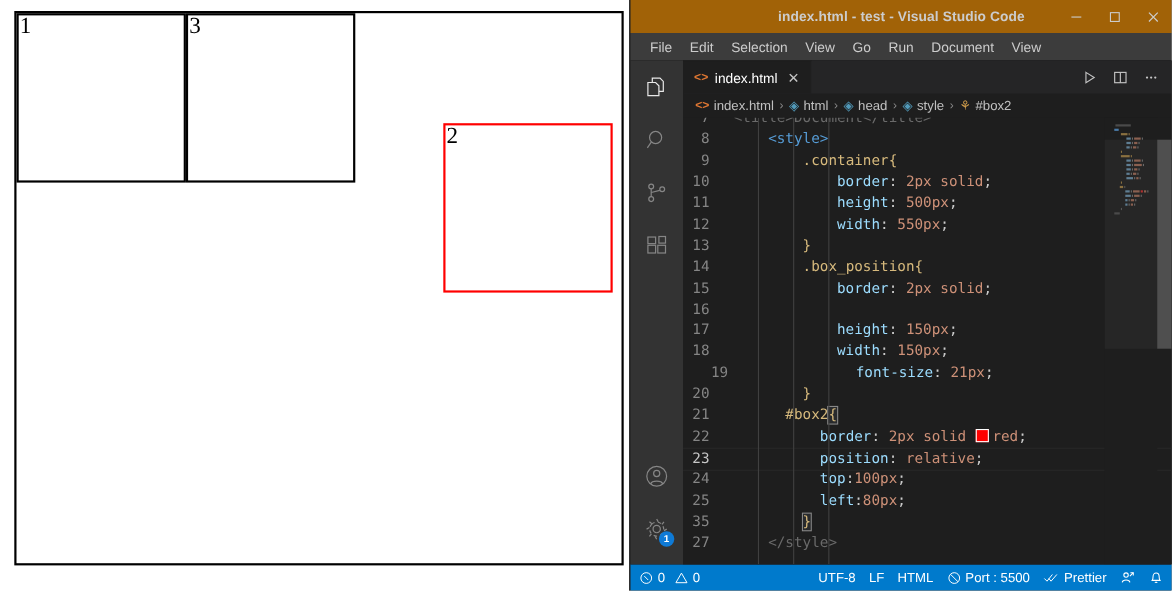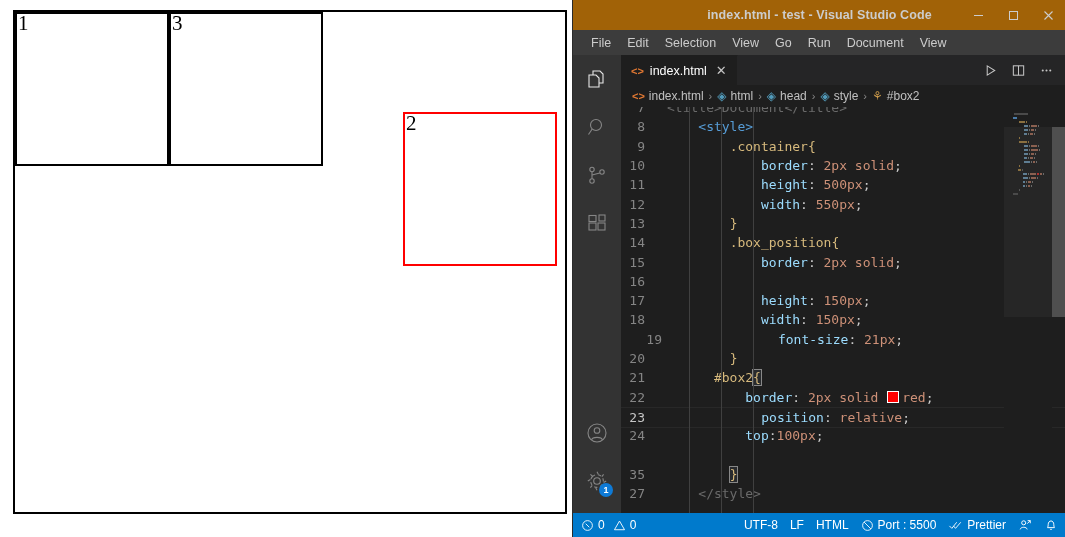--- a/index.html
+++ b/index.html
@@ -225,21 +225,20 @@
     height: 19.3px;
     display: flex;
     align-items: center;
     font-family: "DejaVu Sans Mono", monospace;
     font-size: 13px;
     white-space: pre;
   }
   .code-line.current {
     border-top: 1px solid #282828;
     border-bottom: 1px solid #282828;
-    gap: 16px;
   }
   .lnum {
     width: 46px;
     flex: 0 0 46px;
     text-align: right;
     padding-right: 22px;
     box-sizing: border-box;
     color: #858585;
     font-size: 13px;
     font-family: "DejaVu Sans Mono", monospace;
@@ -499,20 +498,21 @@
               <div class="code-line" style="position: absolute; left: 0px; right: 0px; top: 145.4px;"><span class="lnum">15</span><span class="ltext"><span class="t-white">            </span><span class="t-prop">border</span><span class="t-colon">: </span><span class="t-val">2px solid</span><span class="t-semi">;</span></span></div>
               <div class="code-line" style="position: absolute; left: 0px; right: 0px; top: 164.7px;"><span class="lnum">16</span></div>
               <div class="code-line" style="position: absolute; left: 0px; right: 0px; top: 184px;"><span class="lnum">17</span><span class="ltext"><span class="t-white">            </span><span class="t-prop">height</span><span class="t-colon">: </span><span class="t-val">150px</span><span class="t-semi">;</span></span></div>
               <div class="code-line" style="position: absolute; left: 0px; right: 0px; top: 203.3px;"><span class="lnum">18</span><span class="ltext"><span class="t-white">            </span><span class="t-prop">width</span><span class="t-colon">: </span><span class="t-val">150px</span><span class="t-semi">;</span></span></div>
               <div class="code-line" style="position: absolute; left: 0px; right: 0px; top: 222.6px; margin-left: 17px;"><span class="lnum">19</span><span class="ltext"><span class="t-white">            </span><span class="t-prop">font-size</span><span class="t-colon">: </span><span class="t-val">21px</span><span class="t-semi">;</span></span></div>
               <div class="code-line" style="position: absolute; left: 0px; right: 0px; top: 241.9px;"><span class="lnum">20</span><span class="ltext"><span class="t-white">        </span><span class="t-brace">}</span></span></div>
               <div class="code-line" style="position: absolute; left: 0px; right: 0px; top: 261.2px;"><span class="lnum">21</span><span class="ltext"><span class="t-white">      </span><span class="t-sel">#box2</span><span class="t-brace brace-hl">{</span></span></div>
               <div class="code-line" style="position: absolute; left: 0px; right: 0px; top: 280.5px;"><span class="lnum">22</span><span class="ltext"><span class="t-white">          </span><span class="t-prop">border</span><span class="t-colon">: </span><span class="t-val">2px solid </span><span class="color-swatch" style="background: rgb(255, 0, 0);"></span><span class="t-val">red</span><span class="t-semi">;</span></span></div>
               <div class="code-line current" style="position: absolute; left: 0px; right: 0px; top: 299.8px;"><span class="lnum">23</span><span class="ltext"><span class="t-white">          </span><span class="t-prop">position</span><span class="t-colon">: </span><span class="t-val">relative</span><span class="t-semi">;</span></span></div>
               <div class="code-line" style="position: absolute; left: 0px; right: 0px; top: 319.1px;"><span class="lnum">24</span><span class="ltext"><span class="t-white">          </span><span class="t-prop">top</span><span class="t-colon">:</span><span class="t-val">100px</span><span class="t-semi">;</span></span></div>
+              <div class="code-line" style="position: absolute; left: 0px; right: 0px; top: 338.4px;"><span class="lnum">25</span><span class="ltext"><span class="t-white">          </span><span class="t-prop">left</span><span class="t-colon">:</span><span class="t-val">80px</span><span class="t-semi">;</span></span></div>
               <div class="code-line" style="position: absolute; left: 0px; right: 0px; top: 357.7px;"><span class="lnum">35</span><span class="ltext"><span class="t-white">        </span><span class="t-brace brace-hl">}</span></span></div>
               <div class="code-line" style="position: absolute; left: 0px; right: 0px; top: 377px;"><span class="lnum">27</span><span class="ltext"><span class="t-white">    </span><span class="t-dim">&lt;/style&gt;</span></span></div>
               <div class="iguide" style="left: 68px; top: 0px; bottom: 0px;"></div>
               <div class="iguide" style="left: 100px; top: 0px; bottom: 0px;"></div>
               <div class="iguide" style="left: 132px; top: 0px; bottom: 0px;"></div>
             </div>
           <div id="minimap">
             <div id="mm-overlay"></div>
           <div class="mm-row" style="left: 10px; top: 6px; width: 14px; background: rgb(74, 74, 74);"></div>
               <div class="mm-row" style="left: 9px; top: 10px; width: 4px; background: rgb(74, 123, 168);"></div>

